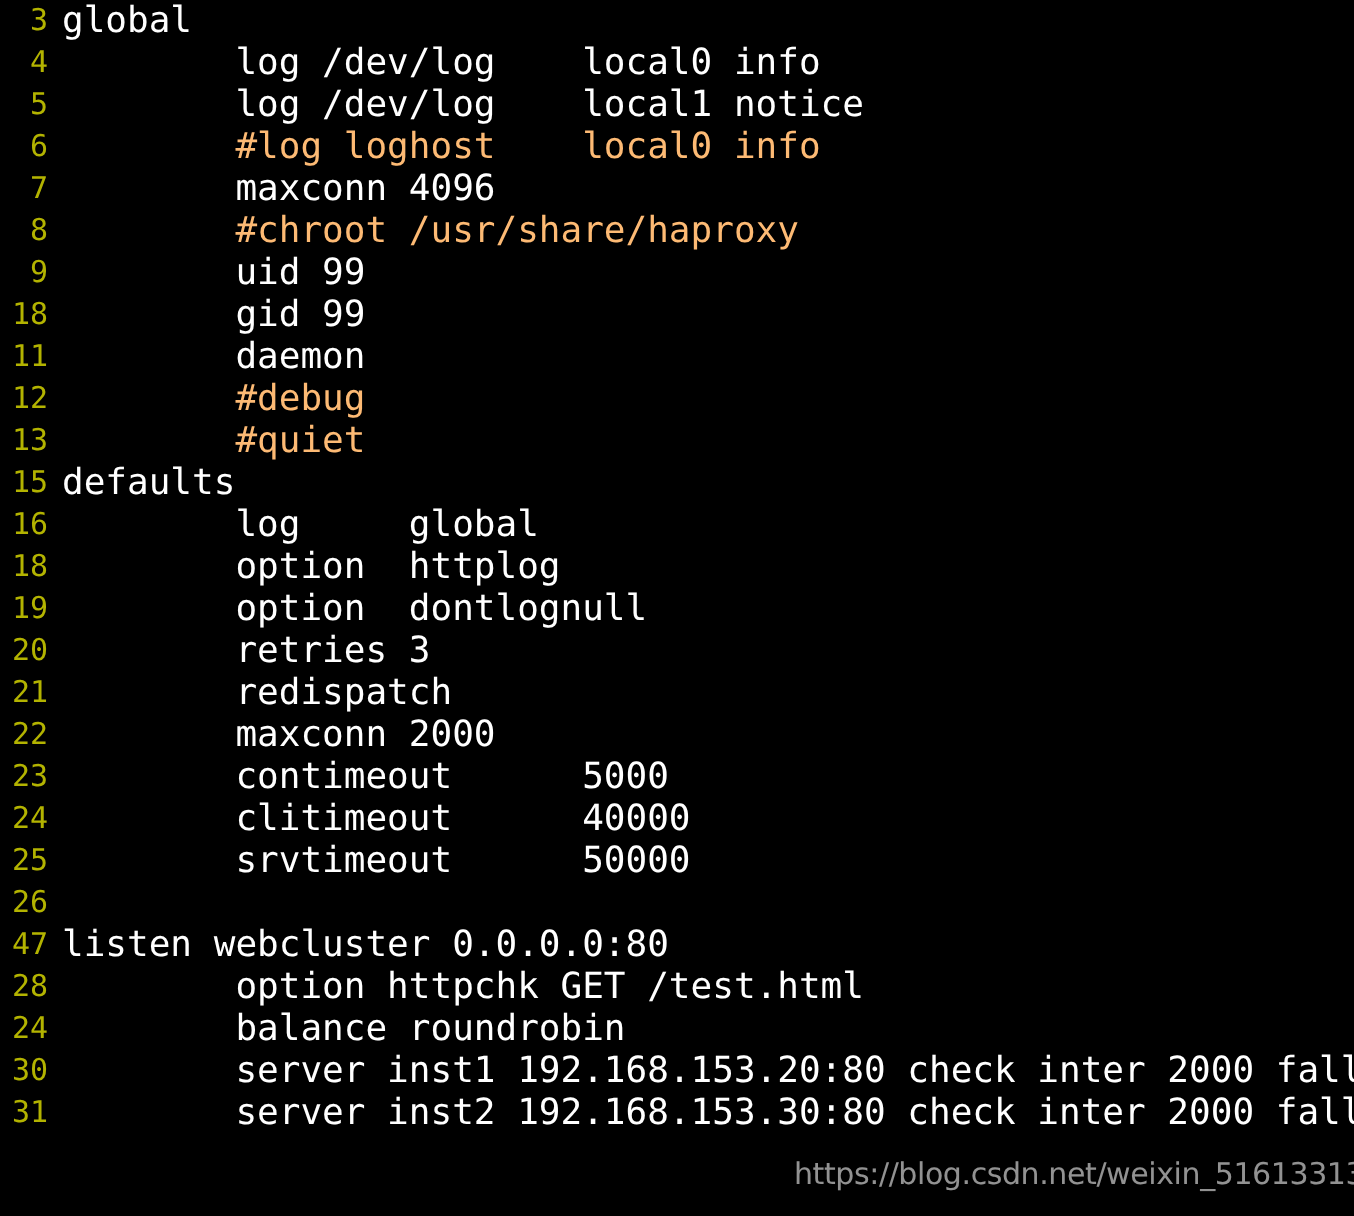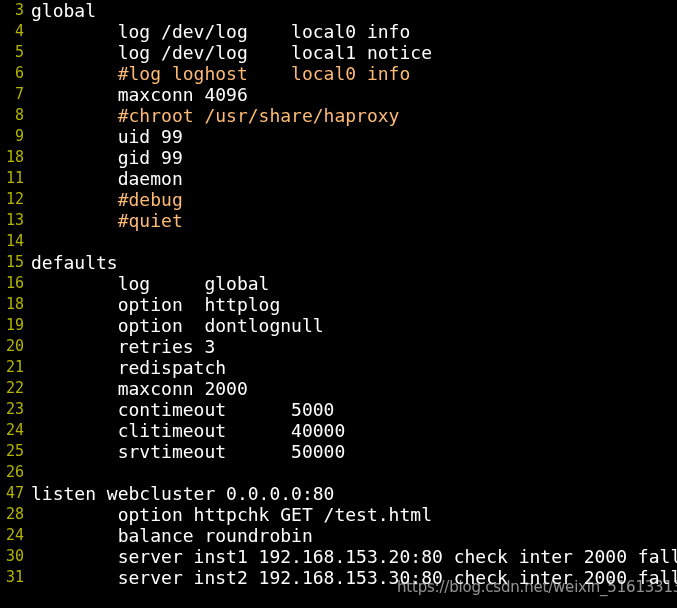--- a/index.html
+++ b/index.html
@@ -71,21 +71,20 @@
       <div class="code-line"><span class="gutter">4</span><span class="code-text">        log /dev/log    local0 info</span></div>
       <div class="code-line"><span class="gutter">5</span><span class="code-text">        log /dev/log    local1 notice</span></div>
       <div class="code-line"><span class="gutter">6</span><span class="code-text comment">        #log loghost    local0 info</span></div>
       <div class="code-line"><span class="gutter">7</span><span class="code-text">        maxconn 4096</span></div>
       <div class="code-line"><span class="gutter">8</span><span class="code-text comment">        #chroot /usr/share/haproxy</span></div>
       <div class="code-line"><span class="gutter">9</span><span class="code-text">        uid 99</span></div>
       <div class="code-line"><span class="gutter">18</span><span class="code-text">        gid 99</span></div>
       <div class="code-line"><span class="gutter">11</span><span class="code-text">        daemon</span></div>
       <div class="code-line"><span class="gutter">12</span><span class="code-text comment">        #debug</span></div>
       <div class="code-line"><span class="gutter">13</span><span class="code-text comment">        #quiet</span></div>
-      <div class="code-line"><span class="gutter">14</span><span class="code-text"></span></div>
       <div class="code-line"><span class="gutter">15</span><span class="code-text">defaults</span></div>
       <div class="code-line"><span class="gutter">16</span><span class="code-text">        log     global</span></div>
       <div class="code-line"><span class="gutter">18</span><span class="code-text">        option  httplog</span></div>
       <div class="code-line"><span class="gutter">19</span><span class="code-text">        option  dontlognull</span></div>
       <div class="code-line"><span class="gutter">20</span><span class="code-text">        retries 3</span></div>
       <div class="code-line"><span class="gutter">21</span><span class="code-text">        redispatch</span></div>
       <div class="code-line"><span class="gutter">22</span><span class="code-text">        maxconn 2000</span></div>
       <div class="code-line"><span class="gutter">23</span><span class="code-text">        contimeout      5000</span></div>
       <div class="code-line"><span class="gutter">24</span><span class="code-text">        clitimeout      40000</span></div>
       <div class="code-line"><span class="gutter">25</span><span class="code-text">        srvtimeout      50000</span></div>

